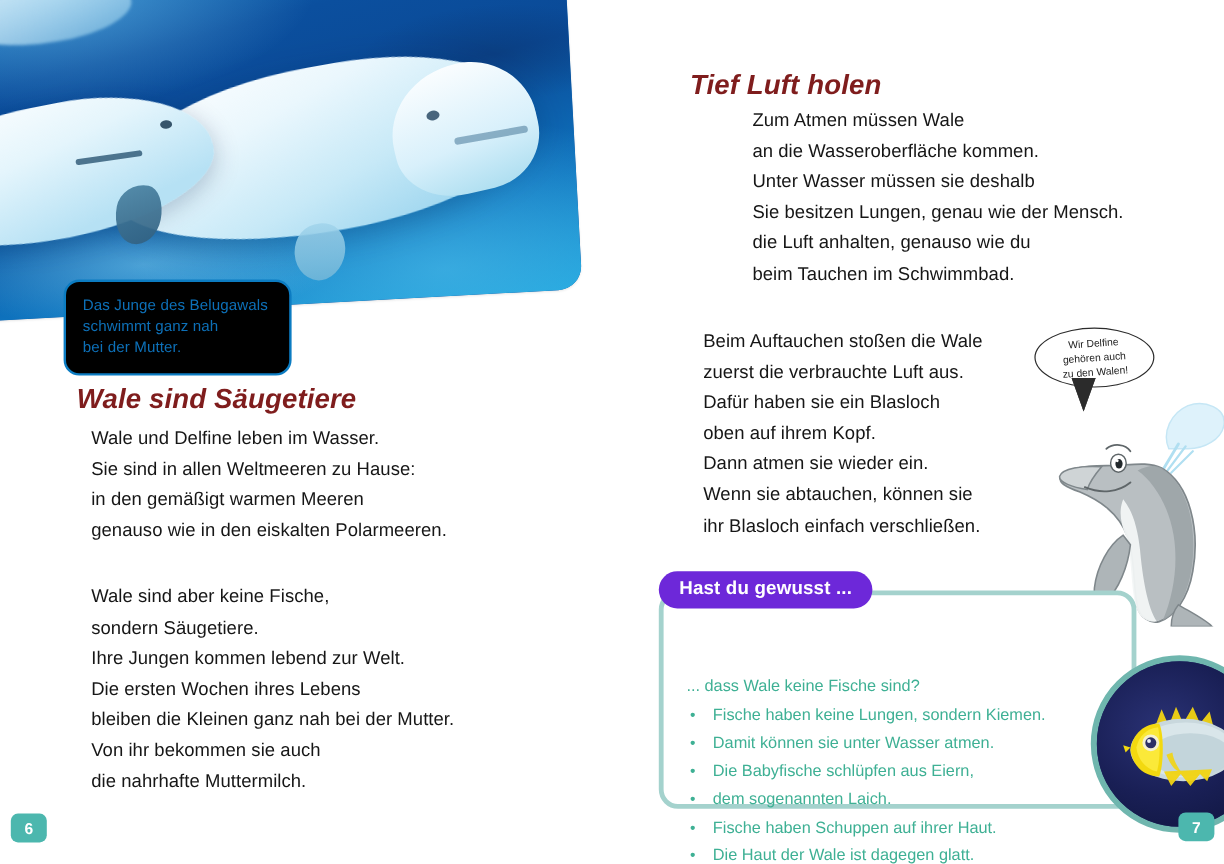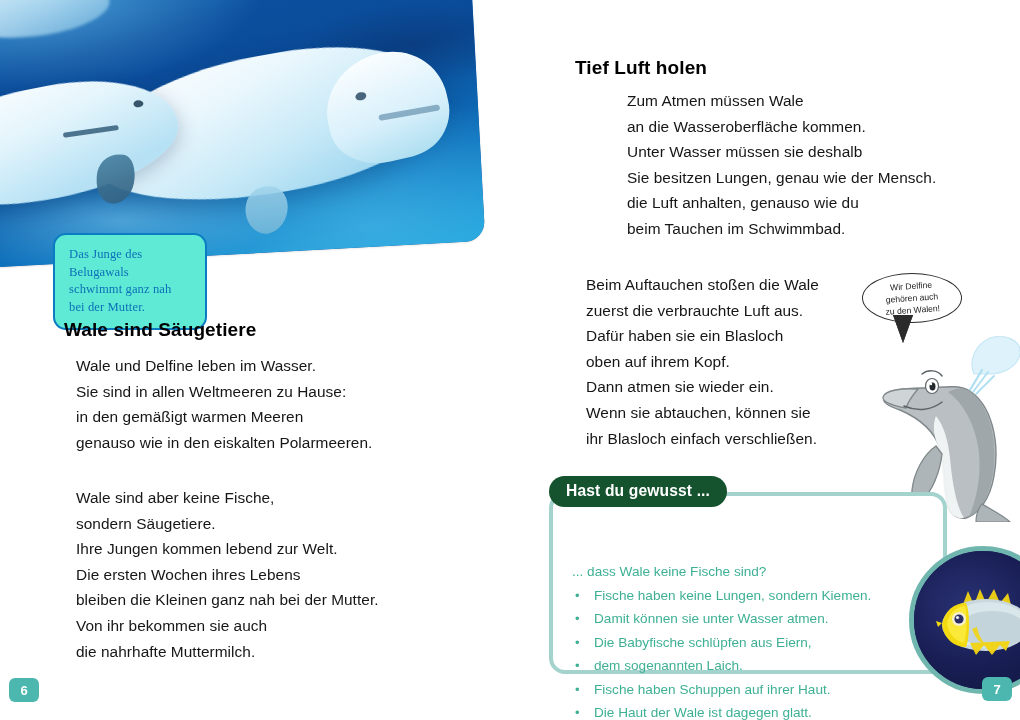--- a/index.html
+++ b/index.html
@@ -155,43 +155,43 @@
     transform: rotate(-6deg);
     background: linear-gradient(160deg, rgba(235,250,255,.85), rgba(150,210,238,.55));
     filter: blur(1.4px);
   }
 
   
   .caption-box {
     position: absolute;
     left: 53px;
     top: 233px;
-    width: 154px;
+    width: 190px;
     padding: 11px 14px 12px 14px;
-    background: #5eead4;
+    background: #000000;
     border: 2.5px solid #0c7cc2;
     border-radius: 13px;
     box-sizing: border-box;
-    font-family: Liberation Serif, serif;
   }
   .caption-box .cap-line {
     color: #0d70b8;
     font-size: 12.6px;
     line-height: 17.5px;
     font-weight: 400;
     letter-spacing: .1px;
   }
 
   
   .sec-heading {
     position: absolute;
-    color: #000000;
-    font-size: 19px;
+    color: #7f1d1d;
+    font-size: 23px;
     font-weight: bold;
     letter-spacing: .1px;
+    font-style: italic;
   }
   .body-block {
     position: absolute;
     color: #161616;
     font-size: 15.4px;
     line-height: 25.6px;
     letter-spacing: .05px;
   }
   .body-block .tline { white-space: nowrap; }
 
@@ -270,21 +270,21 @@
     height: 182px;
     border: 4px solid #a4d2cd;
     border-radius: 16px;
     box-sizing: border-box;
     background: #ffffff;
   }
   .fact-tab {
     position: absolute;
     left: 39px;
     top: 476px;
-    background: #14532d;
+    background: #6d28d9;
     color: #ffffff;
     font-size: 15.6px;
     font-weight: bold;
     padding: 6px 17px 7px 17px;
     border-radius: 16px;
     letter-spacing: .15px;
     z-index: 3;
   }
   .fact-content {
     position: absolute;

